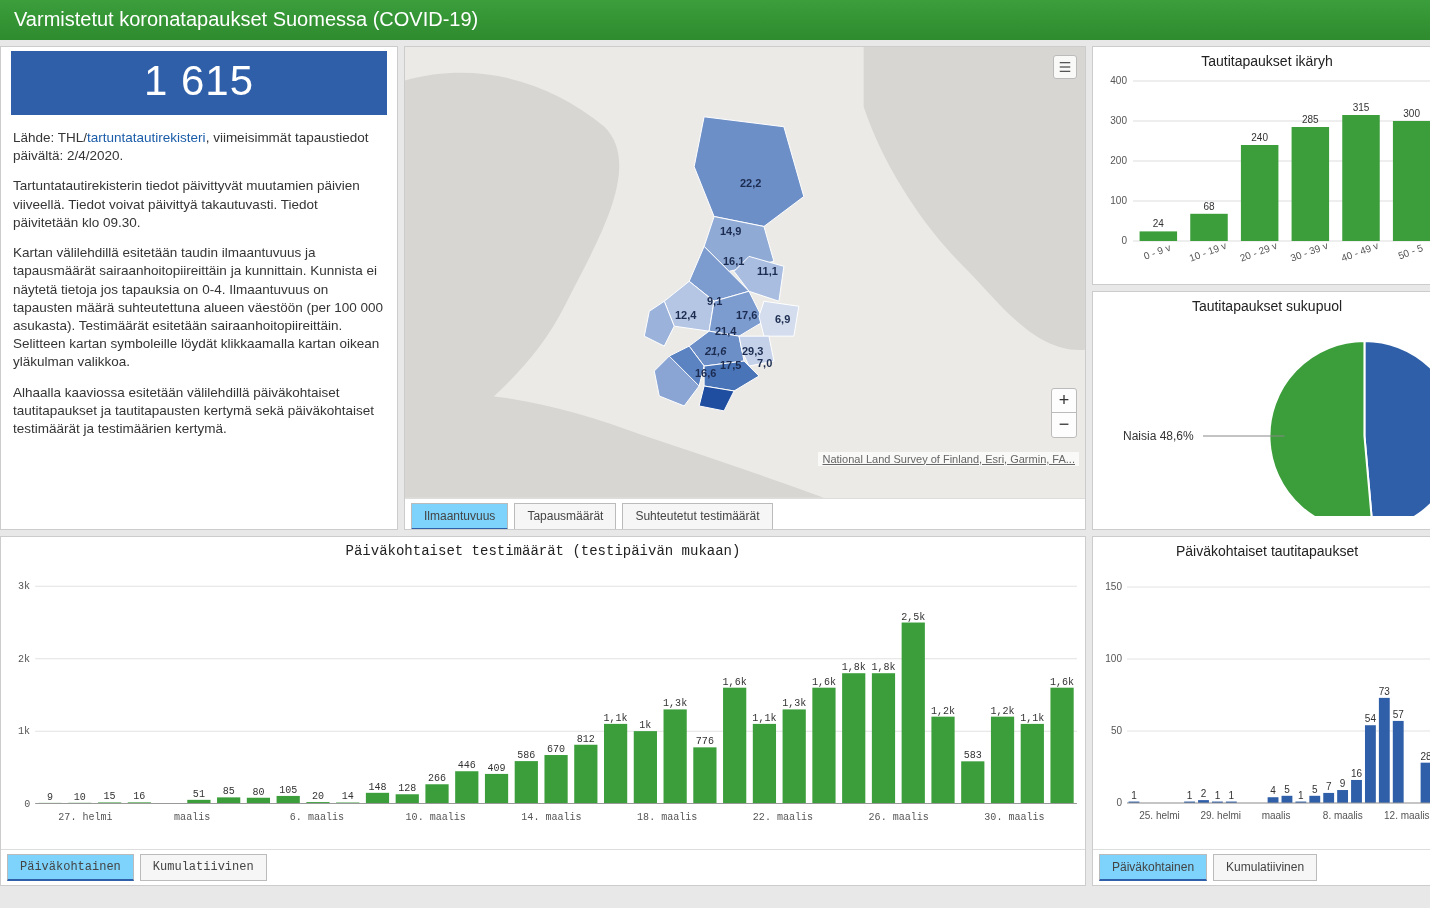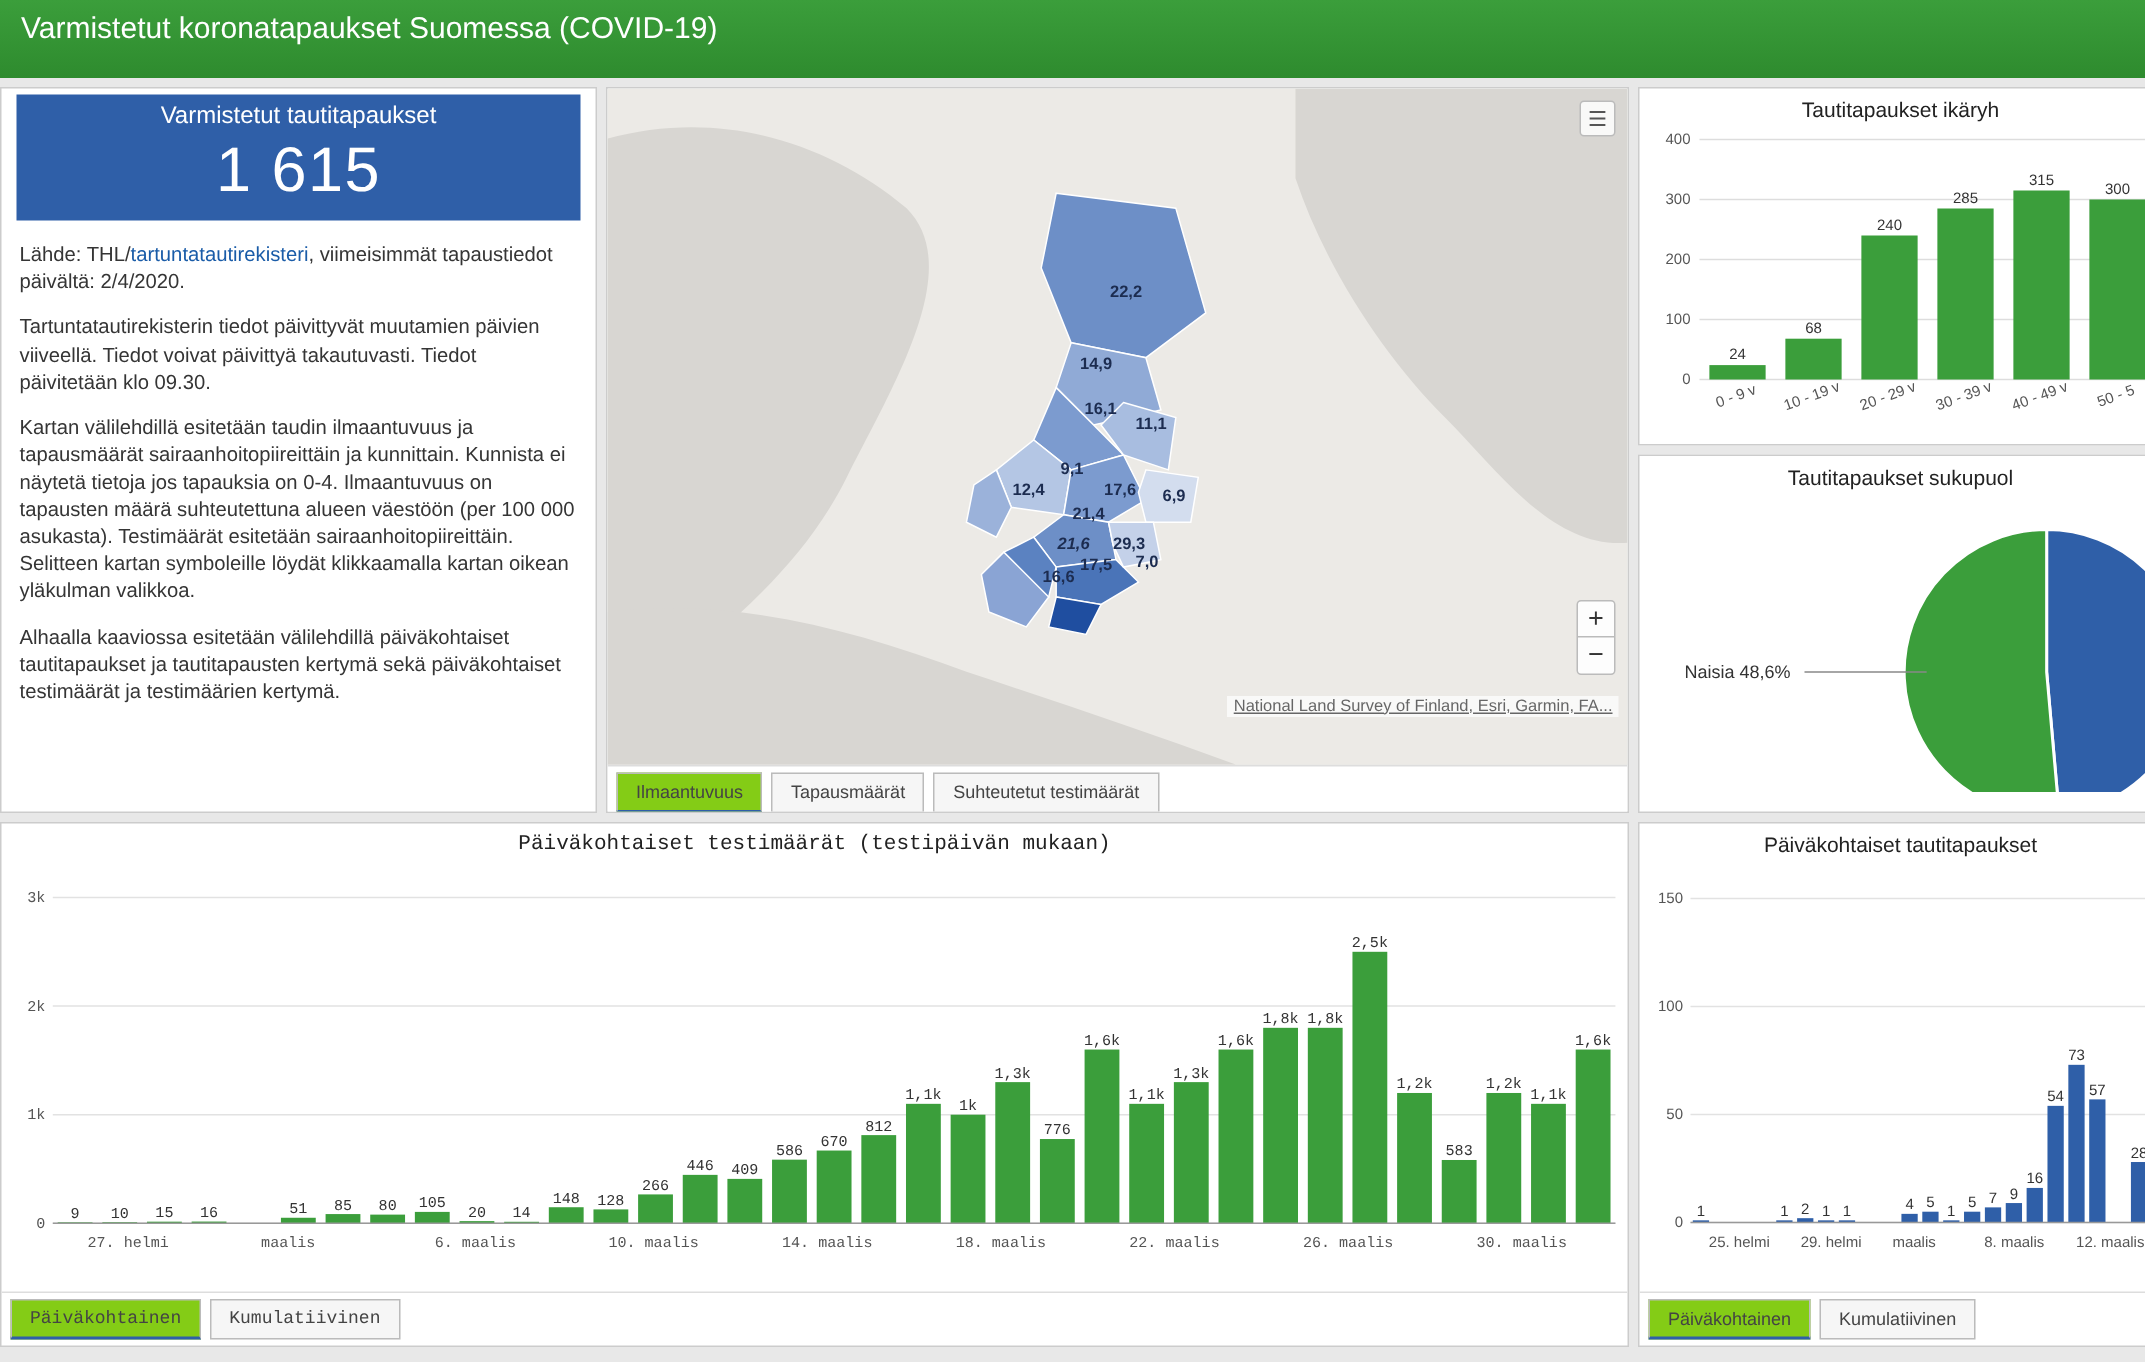--- a/index.html
+++ b/index.html
@@ -11,21 +11,21 @@
     height: 908px;
     overflow: hidden;
     font-size: 13px;
   }
   .topbar {
     background: linear-gradient(#3b9e3b, #2e8b2e);
     color: #fff;
     padding: 8px 14px;
     font-size: 20px;
     font-weight: 400;
-    height: 52px;
+    height: 40px;
   }
   .layout {
     display: grid;
     grid-template-columns: 398px 682px 350px;
     grid-template-rows: 484px 350px;
     gap: 6px;
     padding: 6px 0 0 0;
   }
   .panel {
     background: #fff;
@@ -74,21 +74,21 @@
     background:rgba(255,255,255,.7); padding:1px 4px;text-decoration:underline;
   }
   .map-tabs {
     background:#fff; padding:4px 6px; border-top:1px solid #ddd;
     display:flex; gap:6px;
   }
   .tab {
     border:1px solid #bbb; padding:5px 12px; font-size:12px;
     background:#f6f6f6; cursor:pointer; color:#444;
   }
-  .tab.active { background:#84cc16; border-bottom:2px solid #2f5fa8; }
+  .tab.active { background:#7dd3fc; border-bottom:2px solid #2f5fa8; }
   .map-label { position:absolute; font-size:11px; color:#1c2c50; font-weight:bold; pointer-events:none; }
   
   .right-col { grid-column:3; grid-row:1; display:flex; flex-direction:column; gap:6px; }
   .right-col .panel { flex:1; }
   .mini-title { text-align:center; font-size:14px; padding:6px 0 2px 0; color:#222; }
   .axis-text { font-size:10px; fill:#555; }
   .bar { fill:#3b9e3b; }
   .bar-label { font-size:10px; fill:#333; text-anchor:middle; }
   
   .pie-label { font-size:12px; fill:#333; }
@@ -102,21 +102,20 @@
 </style>
 </head>
 <body>
 
 <div class="topbar">Varmistetut koronatapaukset Suomessa (COVID-19)</div>
 
 <div class="layout">
 
   <div class="panel info-panel">
     <div class="kpi">
-      <div class="kpi-label">Varmistetut tautitapaukset</div>
       <div class="kpi-value">1 615</div>
     </div>
     <div class="info-body">
       <p>
         <span>Lähde: THL/</span><a href="#">tartuntatautirekisteri</a><span>, viimeisimmät tapaustiedot päivältä: 2/4/2020.</span>
       </p>
       <p>Tartuntatautirekisterin tiedot päivittyvät muutamien päivien viiveellä. Tiedot voivat päivittyä takautuvasti. Tiedot päivitetään klo 09.30.</p>
       <p>Kartan välilehdillä esitetään taudin ilmaantuvuus ja tapausmäärät sairaanhoitopiireittäin ja kunnittain. Kunnista ei näytetä tietoja jos tapauksia on 0-4. Ilmaantuvuus on tapausten määrä suhteutettuna alueen väestöön (per 100 000 asukasta). Testimäärät esitetään sairaanhoitopiireittäin. Selitteen kartan symboleille löydät klikkaamalla kartan oikean yläkulman valikkoa.</p>
       <p>Alhaalla kaaviossa esitetään välilehdillä päiväkohtaiset tautitapaukset ja tautitapausten kertymä sekä päiväkohtaiset testimäärät ja testimäärien kertymä.</p>
     </div>

